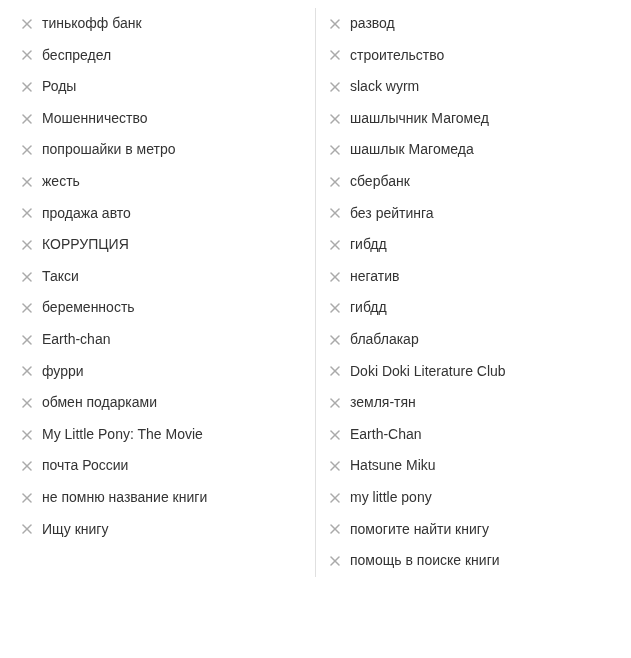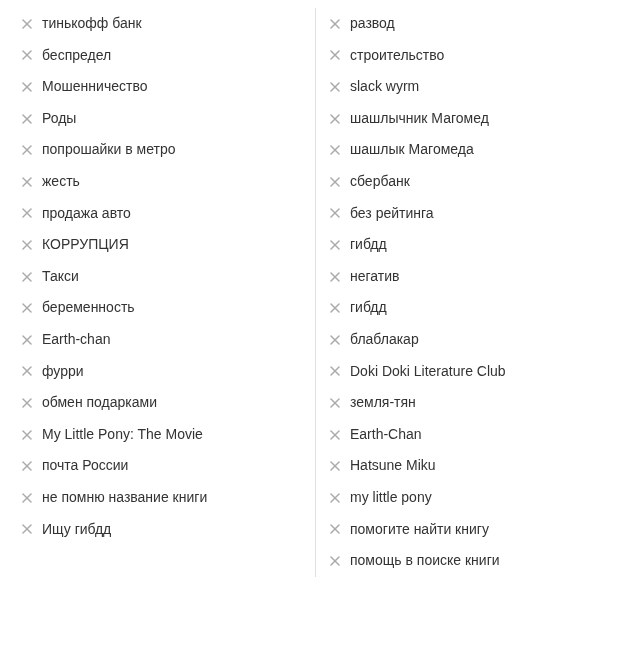--- a/index.html
+++ b/index.html
@@ -80,38 +80,38 @@
         </span>
         <span class="item-label">беспредел</span>
       </div>
       <div class="list-item">
         <span class="close-icon">
           <svg viewBox="0 0 10 10" fill="none" stroke="#aaa" stroke-width="1.5" stroke-linecap="round">
         <line x1="1" y1="1" x2="9" y2="9"></line>
         <line x1="9" y1="1" x2="1" y2="9"></line>
       </svg>
         </span>
+        <span class="item-label">Роды</span>
+      </div>
+      <div class="list-item">
+        <span class="close-icon">
+          <svg viewBox="0 0 10 10" fill="none" stroke="#aaa" stroke-width="1.5" stroke-linecap="round">
+        <line x1="1" y1="1" x2="9" y2="9"></line>
+        <line x1="9" y1="1" x2="1" y2="9"></line>
+      </svg>
+        </span>
         <span class="item-label">Мошенничество</span>
       </div>
       <div class="list-item">
         <span class="close-icon">
           <svg viewBox="0 0 10 10" fill="none" stroke="#aaa" stroke-width="1.5" stroke-linecap="round">
         <line x1="1" y1="1" x2="9" y2="9"></line>
         <line x1="9" y1="1" x2="1" y2="9"></line>
       </svg>
         </span>
-        <span class="item-label">Роды</span>
-      </div>
-      <div class="list-item">
-        <span class="close-icon">
-          <svg viewBox="0 0 10 10" fill="none" stroke="#aaa" stroke-width="1.5" stroke-linecap="round">
-        <line x1="1" y1="1" x2="9" y2="9"></line>
-        <line x1="9" y1="1" x2="1" y2="9"></line>
-      </svg>
-        </span>
         <span class="item-label">попрошайки в метро</span>
       </div>
       <div class="list-item">
         <span class="close-icon">
           <svg viewBox="0 0 10 10" fill="none" stroke="#aaa" stroke-width="1.5" stroke-linecap="round">
         <line x1="1" y1="1" x2="9" y2="9"></line>
         <line x1="9" y1="1" x2="1" y2="9"></line>
       </svg>
         </span>
         <span class="item-label">жесть</span>
@@ -206,21 +206,21 @@
         </span>
         <span class="item-label">не помню название книги</span>
       </div>
       <div class="list-item">
         <span class="close-icon">
           <svg viewBox="0 0 10 10" fill="none" stroke="#aaa" stroke-width="1.5" stroke-linecap="round">
         <line x1="1" y1="1" x2="9" y2="9"></line>
         <line x1="9" y1="1" x2="1" y2="9"></line>
       </svg>
         </span>
-        <span class="item-label">Ищу гибдд</span>
+        <span class="item-label">Ищу книгу</span>
       </div>
     </div>
   <div class="divider"></div>
   <div class="column" id="right-col">
       <div class="list-item">
         <span class="close-icon">
           <svg viewBox="0 0 10 10" fill="none" stroke="#aaa" stroke-width="1.5" stroke-linecap="round">
         <line x1="1" y1="1" x2="9" y2="9"></line>
         <line x1="9" y1="1" x2="1" y2="9"></line>
       </svg>

